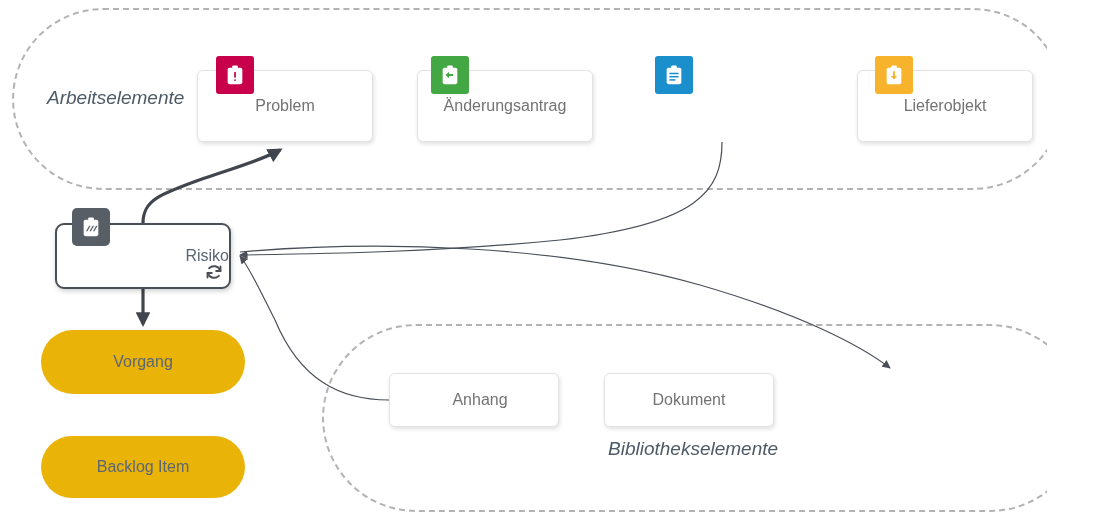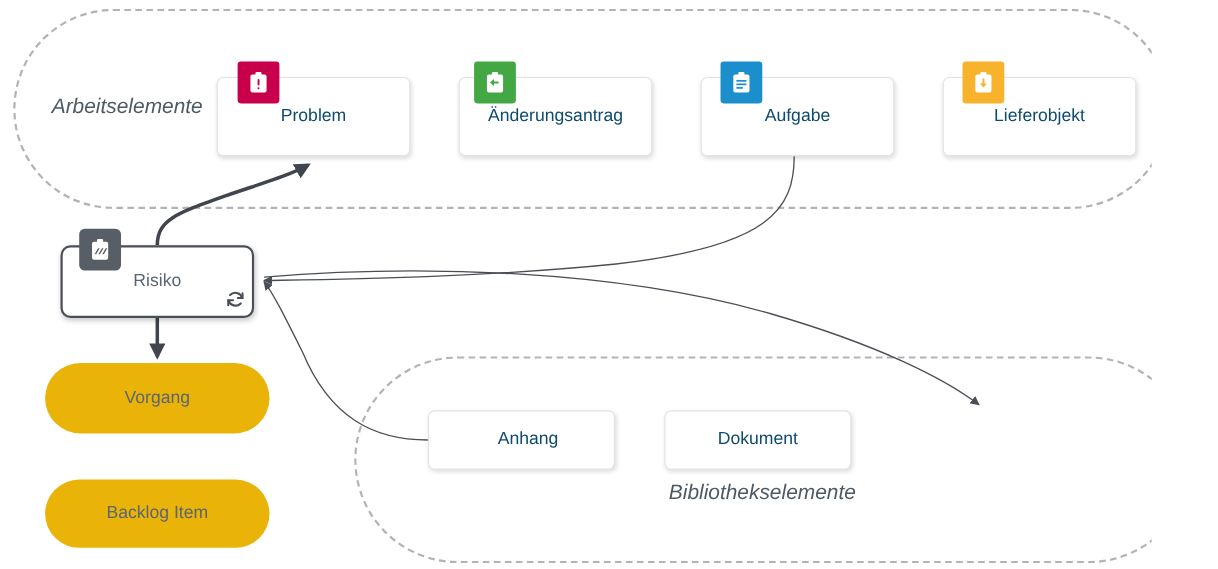--- a/index.html
+++ b/index.html
@@ -56,21 +56,21 @@
   .card {
     position: absolute;
     background: #ffffff;
     border: 1px solid #e3e3e3;
     border-radius: 6px;
     box-shadow: 1px 2px 4px rgba(0,0,0,0.13);
     box-sizing: border-box;
     display: flex;
     align-items: center;
     justify-content: center;
-    color: #0c4a6e;
+    color: #737373;
     font-size: 16px;
     white-space: nowrap;
   }
   .card-label {
     pointer-events: none;
   }
   
   .badge {
     position: absolute;
     width: 38px;
@@ -102,21 +102,21 @@
     top: 223px;
     width: 176px;
     height: 66px;
     background: #ffffff;
     border: 2px solid #4a4f57;
     border-radius: 9px;
     box-shadow: 1px 2px 5px rgba(0,0,0,0.2);
     box-sizing: border-box;
     display: flex;
     align-items: center;
-    justify-content: center;
+    justify-content: flex-end;
     color: #5b6673;
     font-size: 16px;
   }
   #badge-risiko {
     position: absolute;
     left: 72px;
     top: 208px;
     width: 38px;
     height: 38px;
     border-radius: 5px;
@@ -219,23 +219,20 @@
     <span class="card-label">Änderungsantrag</span>
   </div>
   <div class="badge" id="badge-change">
     <svg width="22" height="22" viewBox="0 0 24 24">
       <rect x="4" y="4" width="16" height="18" rx="2" fill="#ffffff"></rect>
       <rect x="9" y="1.5" width="6" height="4" rx="1" fill="#ffffff"></rect>
       <path d="M 15.5 13 L 11 13 L 11 15.5 L 7 12 L 11 8.5 L 11 11 L 15.5 11 Z" fill="#43A843"></path>
     </svg>
   </div>
 
-  <div class="card" id="card-task">
-    <span class="card-label">Aufgabe</span>
-  </div>
   <div class="badge" id="badge-task">
     <svg width="22" height="22" viewBox="0 0 24 24">
       <rect x="4" y="4" width="16" height="18" rx="2" fill="#ffffff"></rect>
       <rect x="9" y="1.5" width="6" height="4" rx="1" fill="#ffffff"></rect>
       <rect x="7" y="9.5" width="10" height="1.7" fill="#1B8FCB"></rect>
       <rect x="7" y="13" width="10" height="1.7" fill="#1B8FCB"></rect>
       <rect x="7" y="16.5" width="6.5" height="1.7" fill="#1B8FCB"></rect>
     </svg>
   </div>
 

